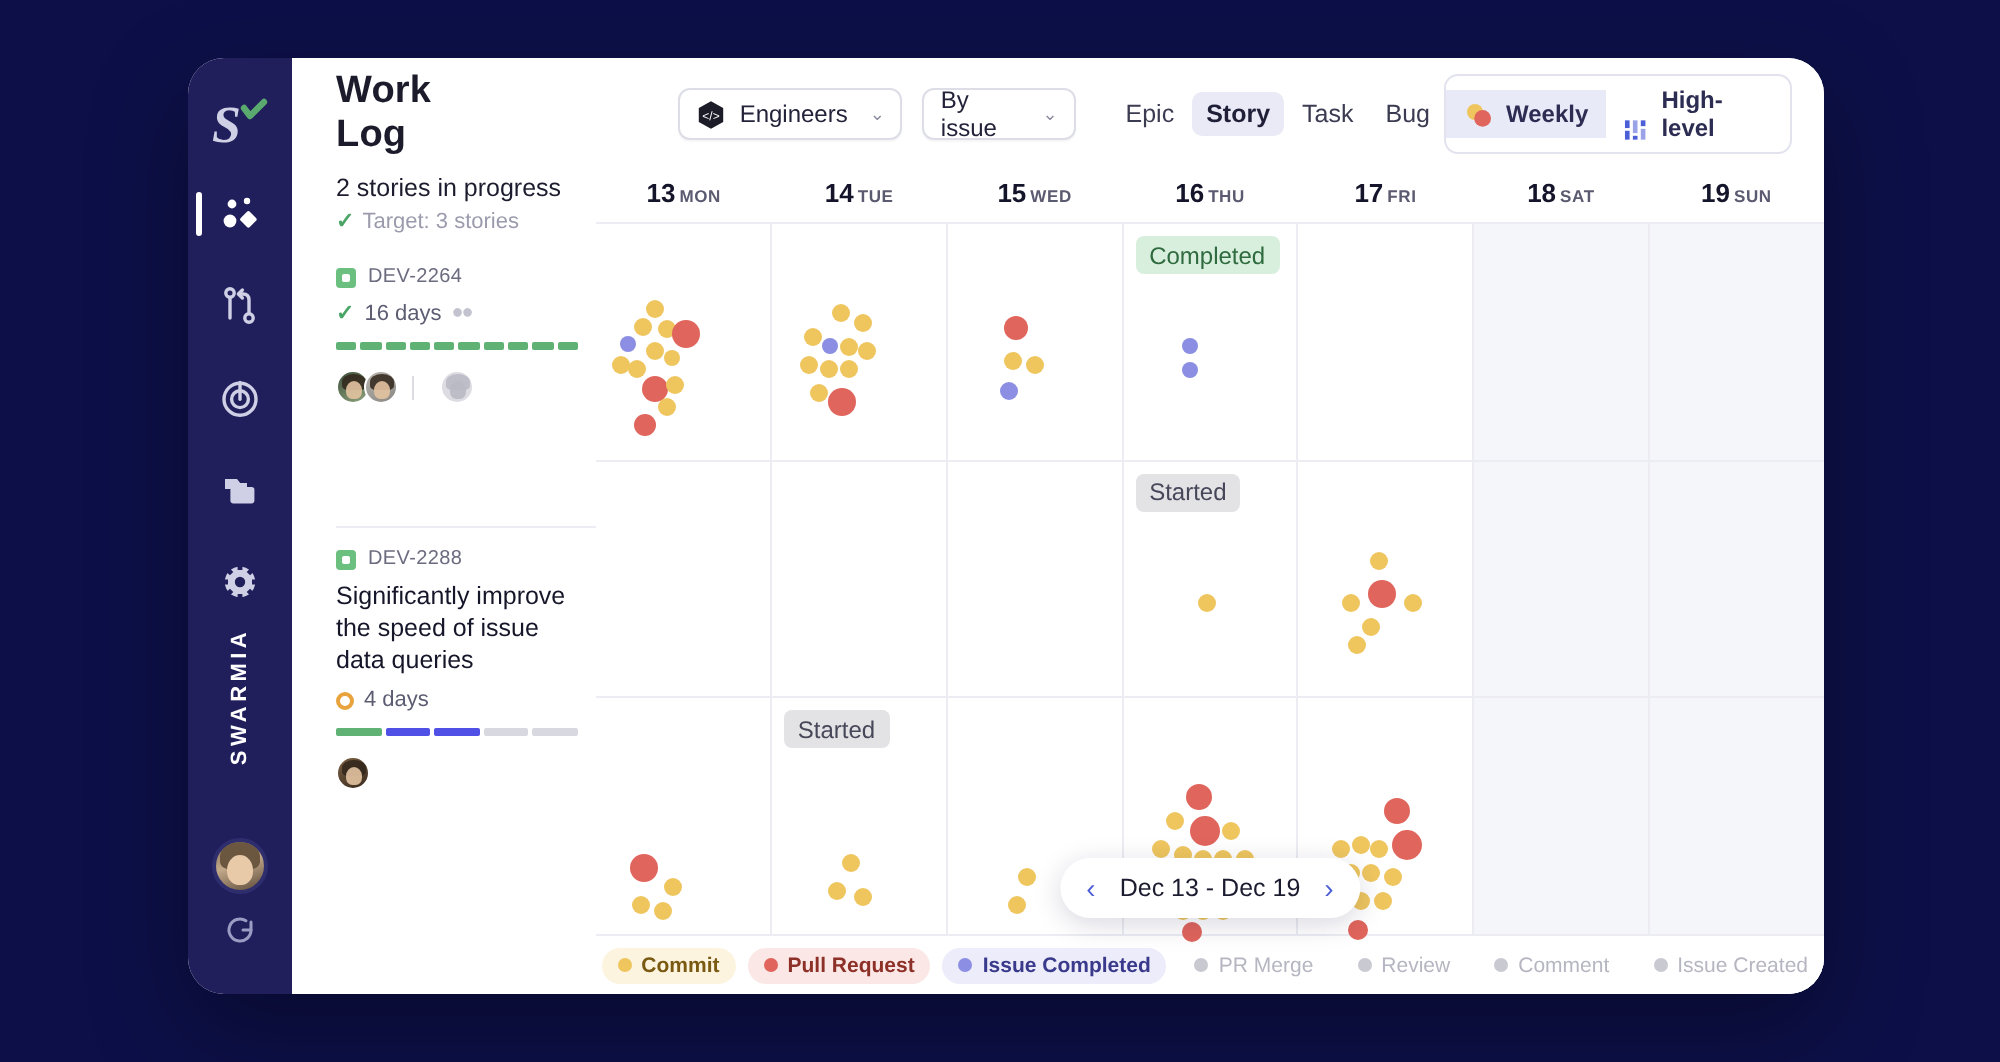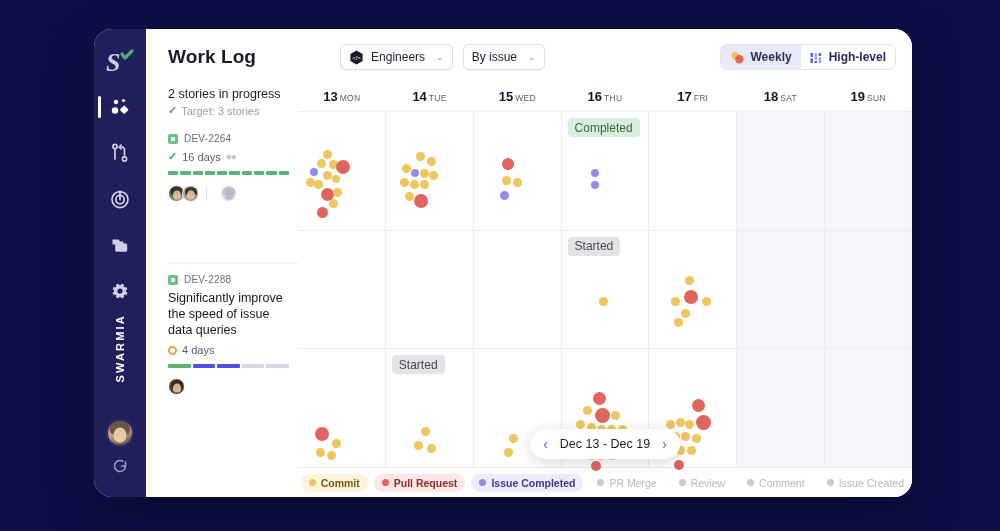--- a/index.html
+++ b/index.html
@@ -126,21 +126,21 @@
   .av .ph { position:absolute; left:50%; top:62%; transform:translate(-50%,-50%); width:8px; height:9px; border-radius:50% 50% 40% 40%; background:#e3c3a1; opacity:.9; }
   .av .hd { position:absolute; left:50%; top:30%; transform:translate(-50%,-50%); width:12px; height:8px; border-radius:50% 50% 25% 25%; background:#31261b; opacity:.85; }
   .av.a3 .ph { background:#b9b9c4; }
   .av.a3 .hd { background:#b9b9c4; }
   .avsep { width:1px; height:12px; background:#dcdce3; margin: 0 3px 0 5px; }
 
   
   .cal { flex: 1 1 auto; position: relative; min-width:0; display:flex; flex-direction:column; }
   .daysrow { height: 26px; display:flex; padding-top: 4px; }
   .day { flex: 1 1 0; text-align:center; font-size: 13px; color:#14142a; font-weight:700; }
-  .day em { font-style: normal; font-size: 8.5px; font-weight: 400; color:#5a5a70; margin-left: 2px; letter-spacing:.3px; }
+  .day em { font-style: normal; font-size: 8.5px; font-weight: 700; color:#5a5a70; margin-left: 2px; letter-spacing:.3px; }
   .gridwrap { flex: 1 1 auto; position: relative; border-top: 1px solid #ececf2; }
   .rows { position:absolute; inset: 0; display:flex; flex-direction: column; }
   .grow { flex: 1 1 0; display:flex; position: relative; border-bottom: 1px solid #ececf2; }
   .grow:last-child { border-bottom: none; }
   .cell { flex: 1 1 0; position: relative; border-right: 1px solid #ececf2; }
   .cell:last-child { border-right: none; }
   .cell.weekend { background:#f5f6fa; }
   .badge {
     position:absolute; left: 6px; top: 6px; font-size: 12px; padding: 2.5px 7px;
     border-radius: 4px; font-weight: 500;
@@ -262,20 +262,26 @@
             </span>
             <span>Engineers</span>
             <span class="chev">⌄</span>
           </div>
 
           <div class="select">
             <span>By issue</span>
             <span class="chev">⌄</span>
           </div>
 
+          <div class="typetabs">
+            <div class="typetab">Epic</div>
+            <div class="typetab sel">Story</div>
+            <div class="typetab">Task</div>
+            <div class="typetab">Bug</div>
+          </div>
         </div>
 
         <div class="viewtoggle">
           <div class="vt sel">
             <svg width="15" height="13" viewBox="0 0 15 13">
               <circle cx="5.5" cy="5" r="4" fill="#efc65e"></circle>
               <circle cx="9.3" cy="8.2" r="4.2" fill="#e0655c"></circle>
             </svg>
             <span>Weekly</span>
           </div>

